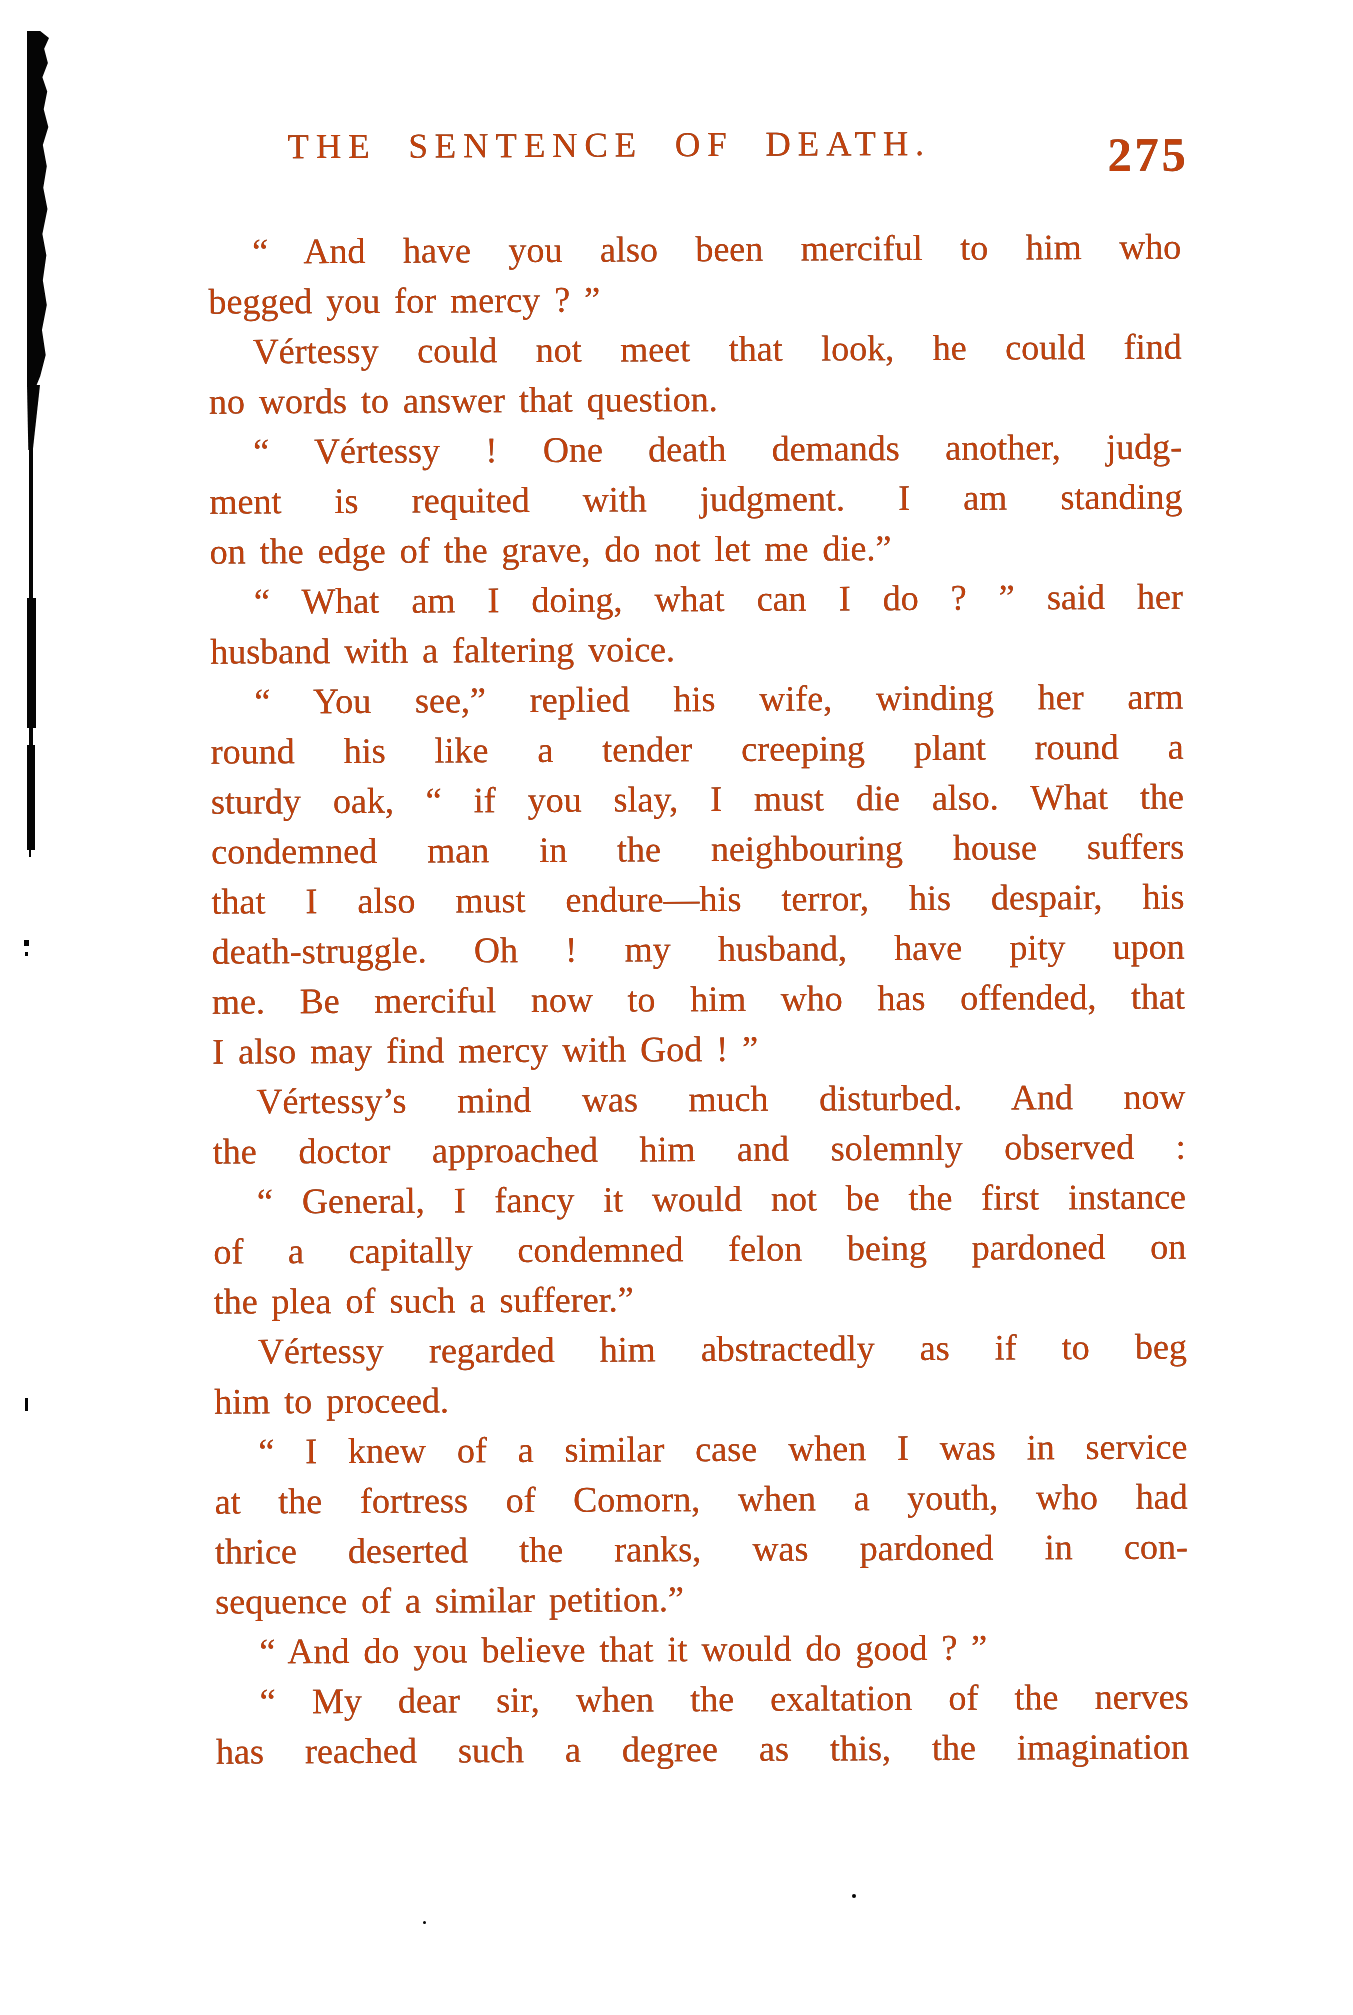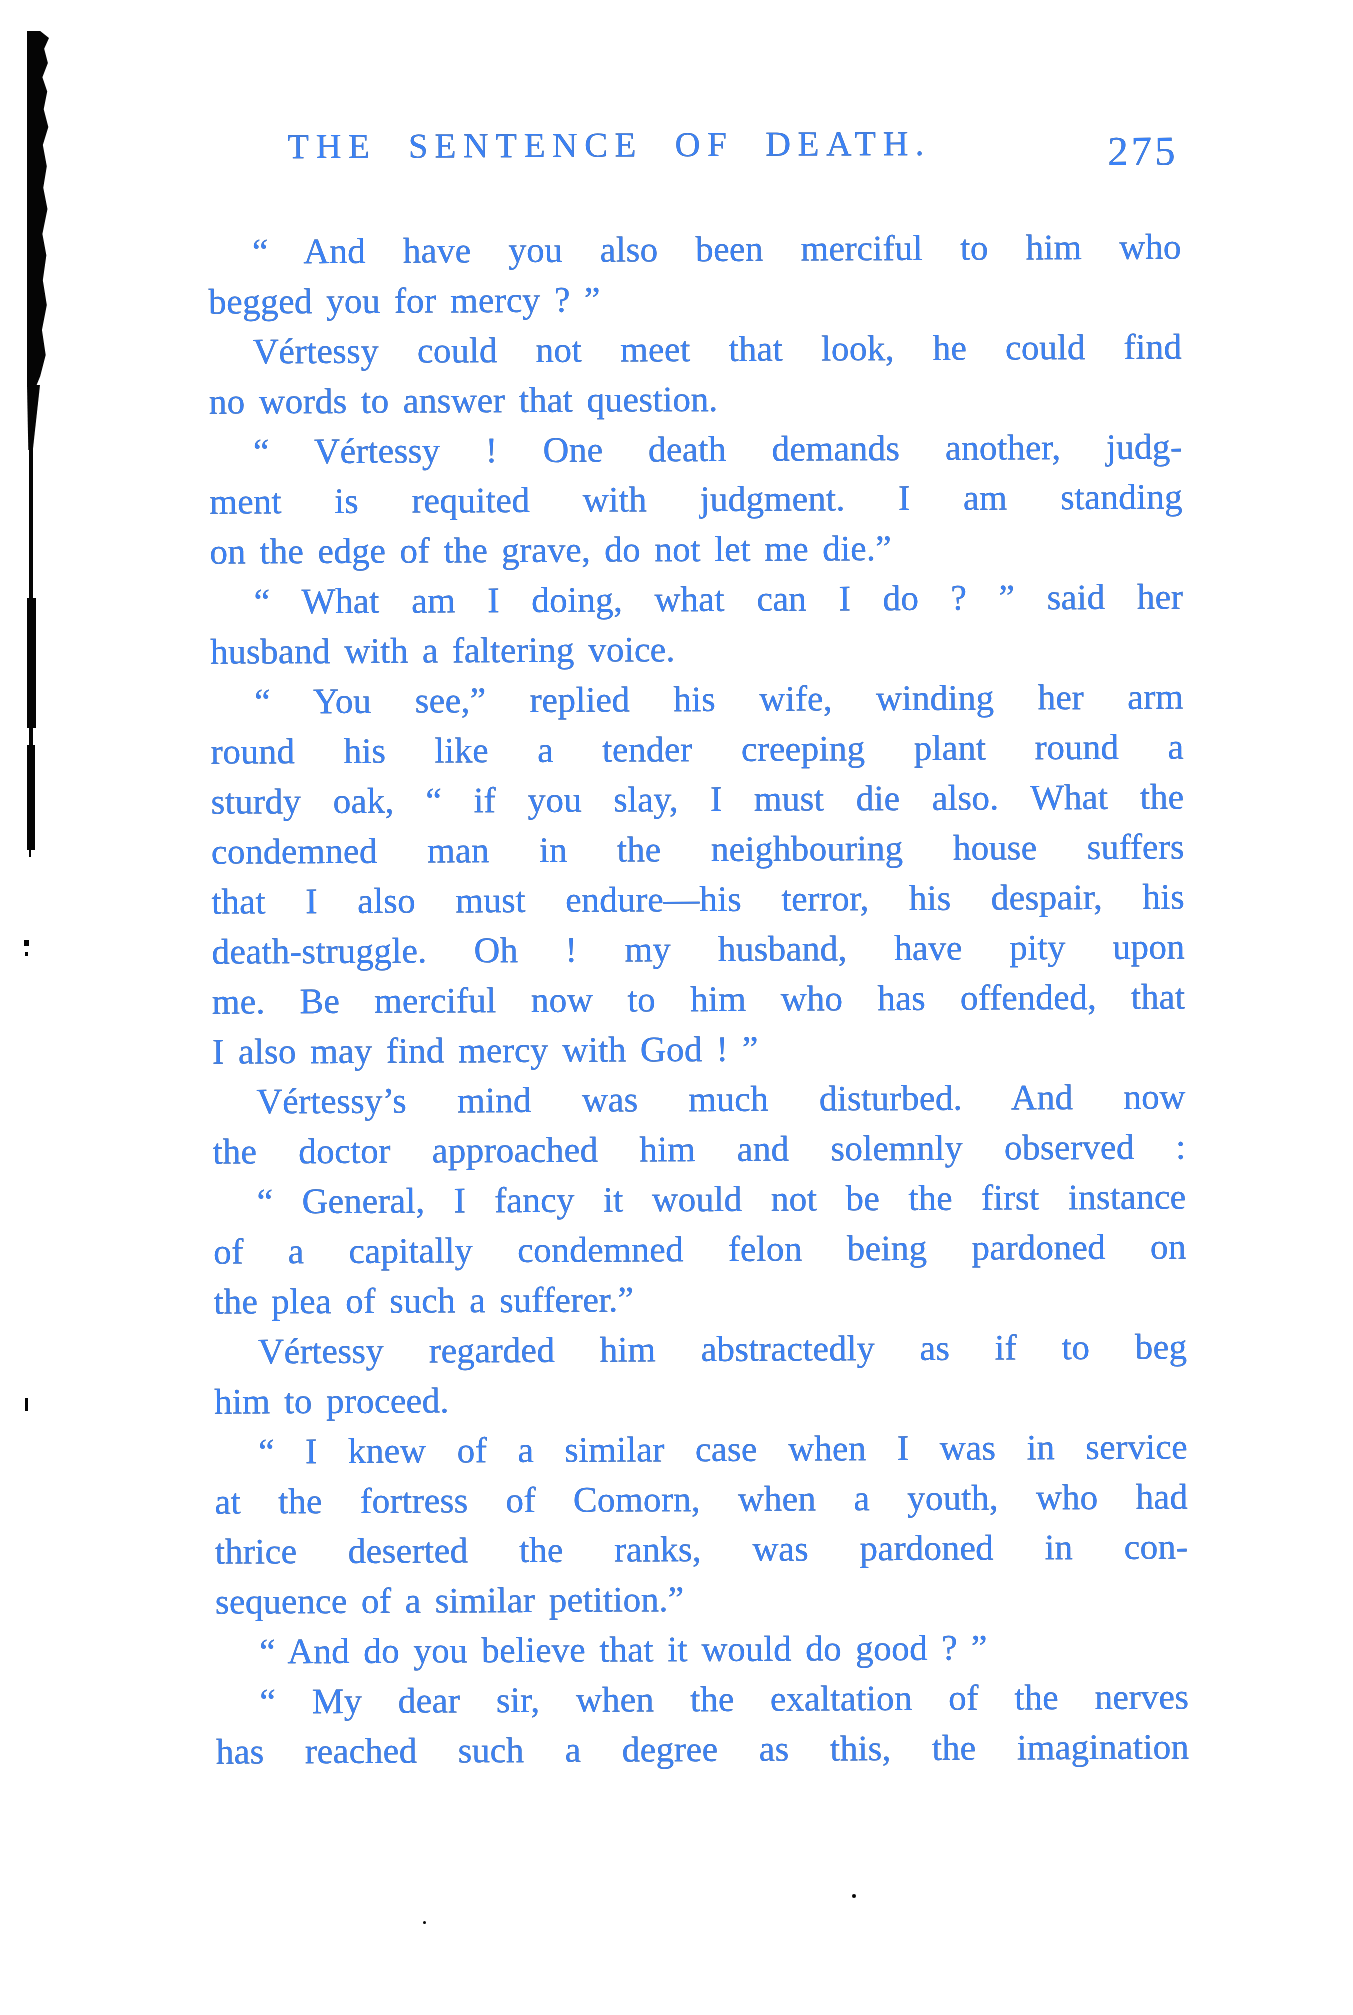--- a/index.html
+++ b/index.html
@@ -3,21 +3,21 @@
 <meta charset="utf-8">
 <style>
   html, body { margin: 0; padding: 0; background: #ffffff; }
   .page {
     position: relative;
     width: 1353px;
     height: 2015px;
     background: #ffffff;
     overflow: hidden;
     font-family: "Liberation Serif", "DejaVu Serif", serif;
-    color: #3b82f6;
+    color: #c2410c;
   }
   
   .content {
     position: absolute;
     inset: 0;
     transform: rotate(-0.3deg);
     transform-origin: 150px 1000px;
   }
   .running-title {
     position: absolute;
@@ -26,22 +26,22 @@
     font-size: 35px;
     letter-spacing: 7px;
     word-spacing: 16px;
     white-space: nowrap;
     text-shadow: 0 0 0.6px rgba(10,10,10,0.8);
   }
   .page-number {
     position: absolute;
     left: 1112px;
     top: 132px;
-    font-size: 41px;
-    font-weight: normal;
+    font-size: 48px;
+    font-weight: bold;
     letter-spacing: 3px;
     text-shadow: 0 0 0.5px rgba(10,10,10,0.8);
   }
   .body-text {
     position: absolute;
     left: 212px;
     top: 227px;
     width: 973px;
     font-size: 36px;
     line-height: 50px;

